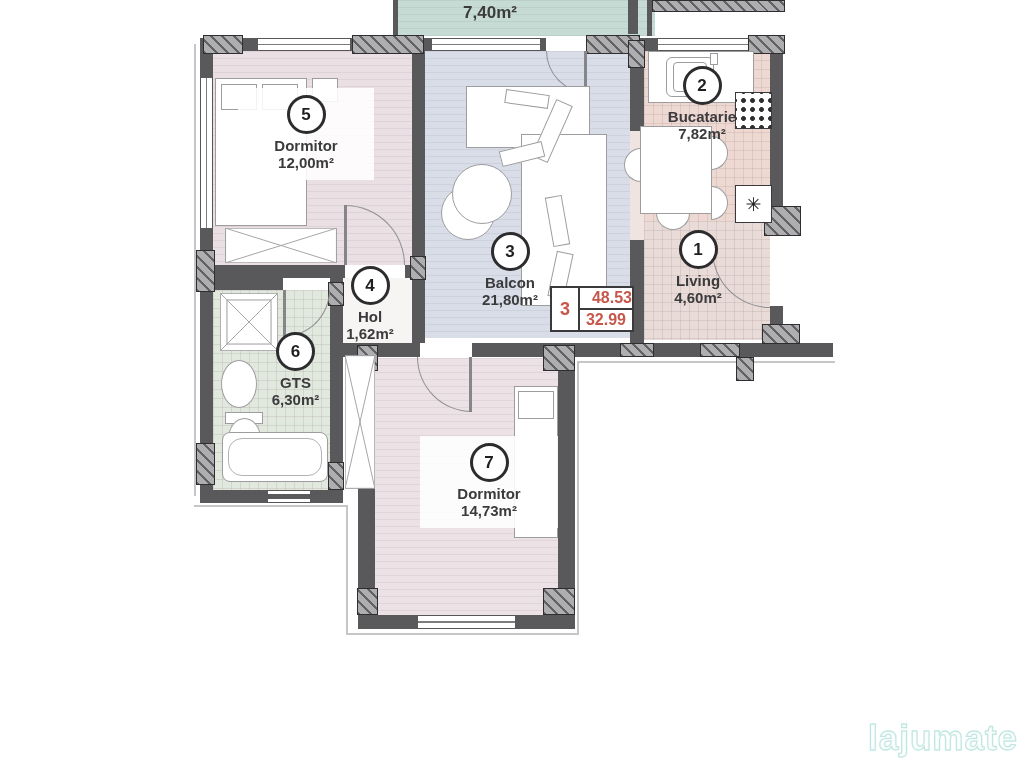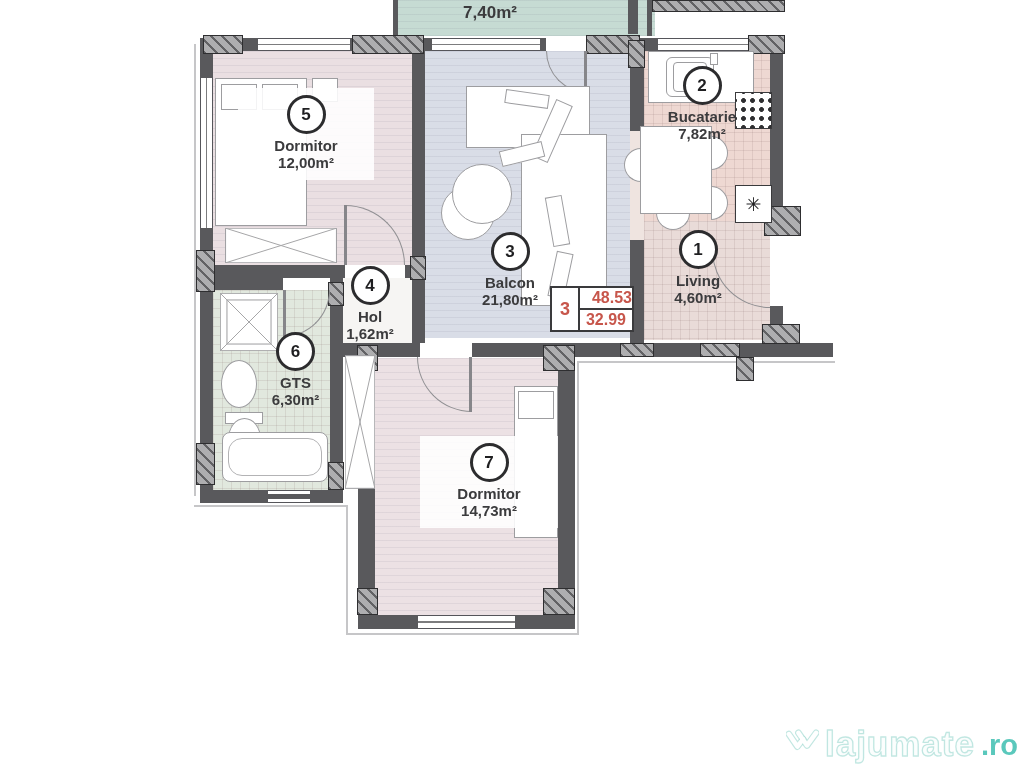--- a/index.html
+++ b/index.html
@@ -41,21 +41,21 @@
   .infobox{display:flex;border:2px solid #3a3a3c;background:#fff;box-sizing:border-box;}
   .info-left{width:29px;display:flex;align-items:center;justify-content:center;
              font-weight:bold;font-size:18px;color:#c7564b;border-right:2px solid #3a3a3c;}
   .info-right{display:flex;flex-direction:column;flex:1;}
   .info-cell{flex:1;display:flex;align-items:center;justify-content:center;
              font-weight:bold;font-size:16px;color:#c7564b;}
   .info-cell.top{border-bottom:2px solid #3a3a3c;padding-left:12px;}
   .balcony-label{text-align:center;color:#3b3b3d;font-weight:bold;}
   .balcony-label .l1{font-size:16px;line-height:20px;}
   .balcony-label .l2{font-size:17px;line-height:20px;}
-  .watermark{display:flex;align-items:flex-end;gap:6px;opacity:.9;}
+  .watermark{display:flex;align-items:flex-end;gap:6px;opacity:.9;flex-direction:column;}
   .wm-text{font-size:35px;font-weight:bold;letter-spacing:1px;color:rgba(255,255,255,.95);
            -webkit-text-stroke:1.3px rgba(150,214,205,.6);
            text-shadow:0 0 1px rgba(150,214,205,.6);line-height:40px;}
   .wm-tld{font-size:29px;font-weight:bold;color:#49c3b5;-webkit-text-stroke:0;text-shadow:none;line-height:38px;}
   .chair-l{border-radius:17px 0 0 17px;}
   .chair-r{border-radius:0 17px 17px 0;}
   .chair-b{border-radius:0 0 17px 17px;}
 </style>
 </head>
 <body>

